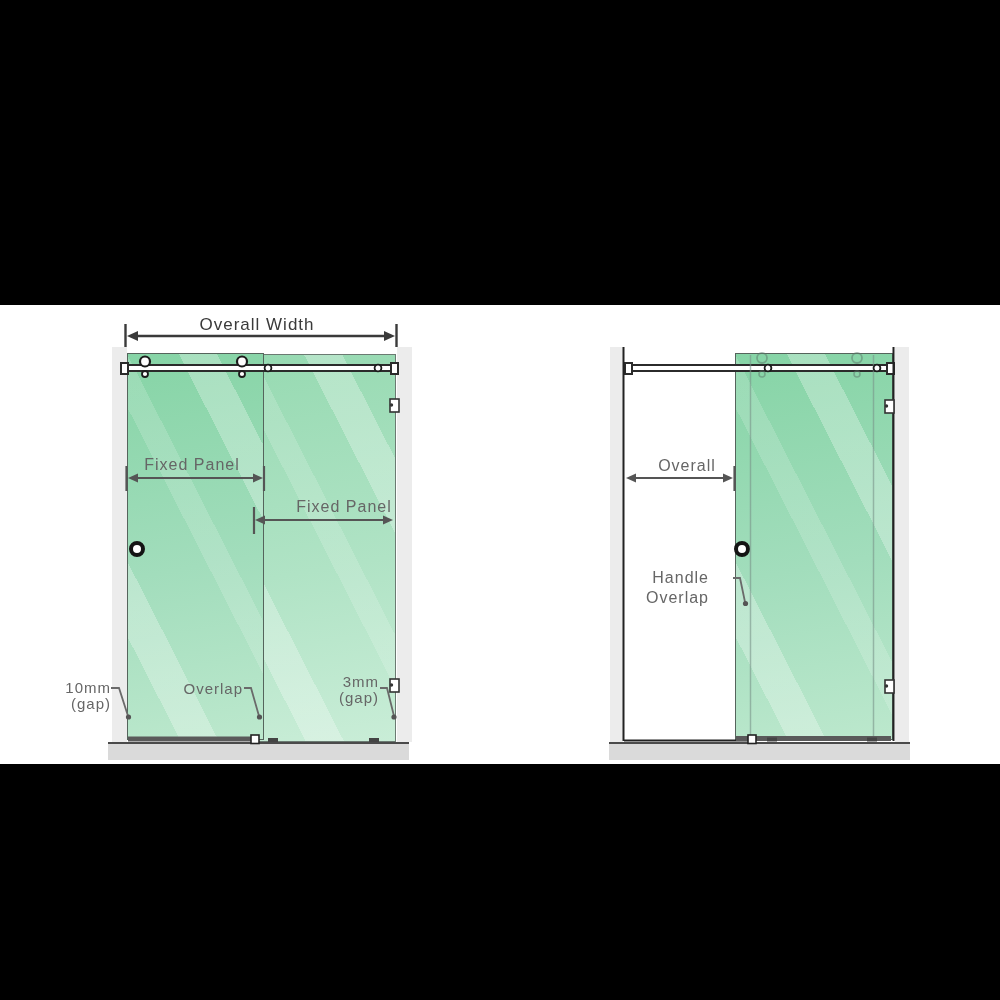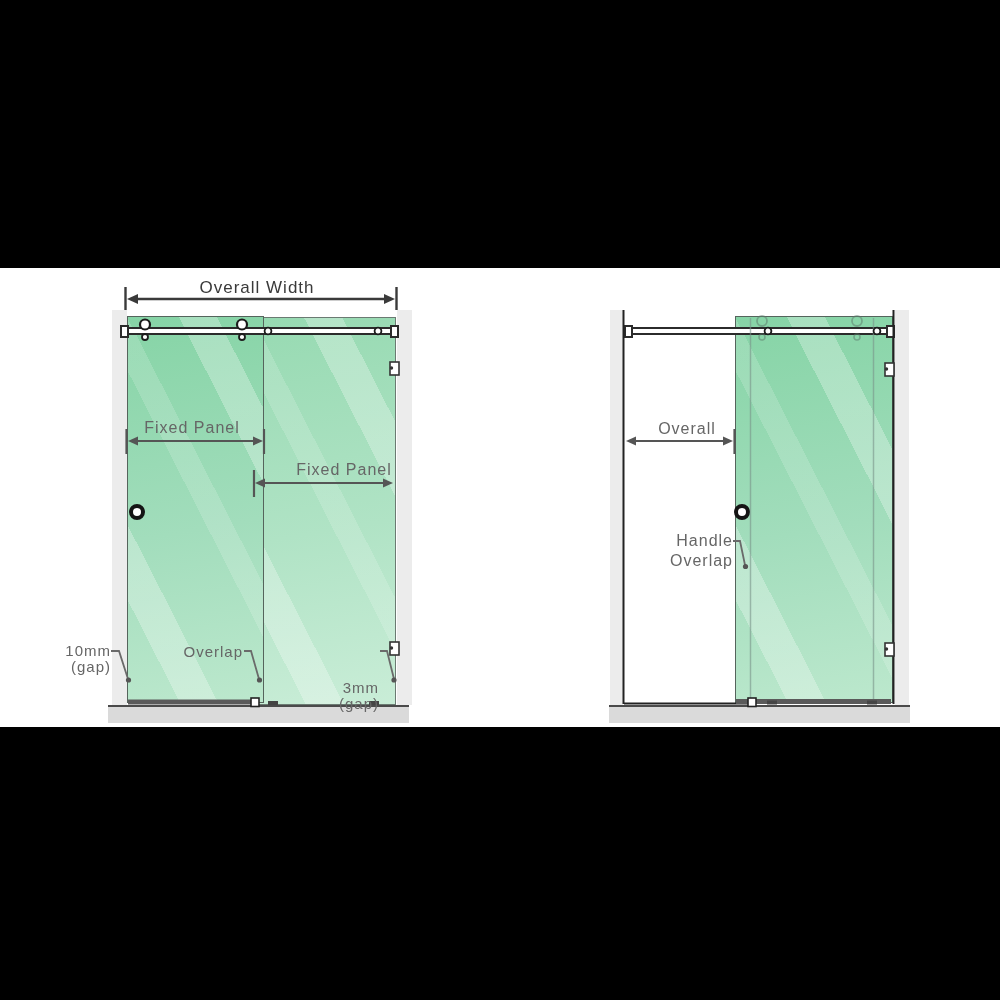--- a/index.html
+++ b/index.html
@@ -1,17 +1,17 @@
 <!DOCTYPE html>
 <html><head>
 <meta charset="utf-8">
 <style>
   html,body{margin:0;padding:0;background:#000;}
   #stage{position:relative;width:1000px;height:888px;background:#000;overflow:hidden;
-         font-family:"Liberation Sans", sans-serif;}
+         font-family:"Liberation Sans", sans-serif;margin-top:37px;}
   #canvas{position:absolute;left:0;top:268px;width:1000px;height:459px;background:#fff;}
   .wall{position:absolute;background:#ececec;}
   .glass{position:absolute;box-sizing:border-box;border:1px solid #55645c;
     background:
       repeating-linear-gradient(63deg, rgba(255,255,255,0) 0 46px, rgba(255,255,255,.28) 46px 80px,
         rgba(255,255,255,0) 80px 150px, rgba(255,255,255,.16) 150px 174px),
       linear-gradient(170deg,#86d4a6 0%,#a2ddbc 55%,#bce8cd 100%);}
   .glass.lighter{background:
       repeating-linear-gradient(63deg, rgba(255,255,255,0) 0 46px, rgba(255,255,255,.28) 46px 80px,
         rgba(255,255,255,0) 80px 150px, rgba(255,255,255,.16) 150px 174px),
@@ -170,24 +170,24 @@
 
   <div class="lbl center z5" style="left:274px;top:461px;width:140px;">Fixed Panel</div>
 
   <div class="lbl small right z5" style="left:168px;top:644px;width:75px;">Overlap</div>
 
   <div class="lbl small right z5" style="left:52px;top:643px;width:59px;">
     <span style="display:block">10mm</span>
     <span style="display:block">(gap)</span>
   </div>
 
-  <div class="lbl small right z5" style="left:320px;top:680px;width:59px;">
+  <div class="lbl small right z5" style="left:320px;top:637px;width:59px;">
     <span style="display:block">3mm</span>
     <span style="display:block">(gap)</span>
   </div>
 
   <div class="lbl center z5" style="left:635px;top:420px;width:104px;">Overall</div>
 
-  <div class="lbl right z5" style="left:652px;top:531px;width:81px;line-height:20px;">
+  <div class="lbl right z5" style="left:628px;top:531px;width:81px;line-height:20px;">
     <span style="display:block">Handle</span>
     <span style="display:block">Overlap</span>
   </div>
 </div>
 
 </body></html>

